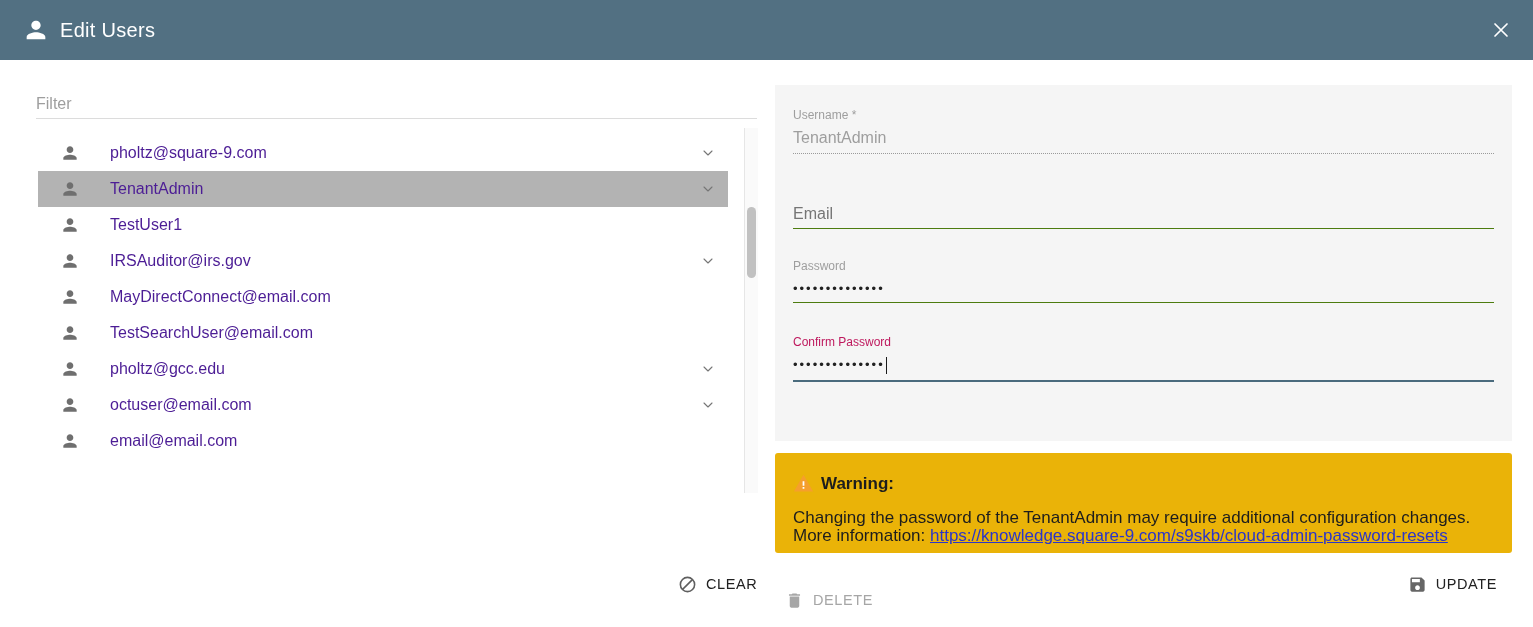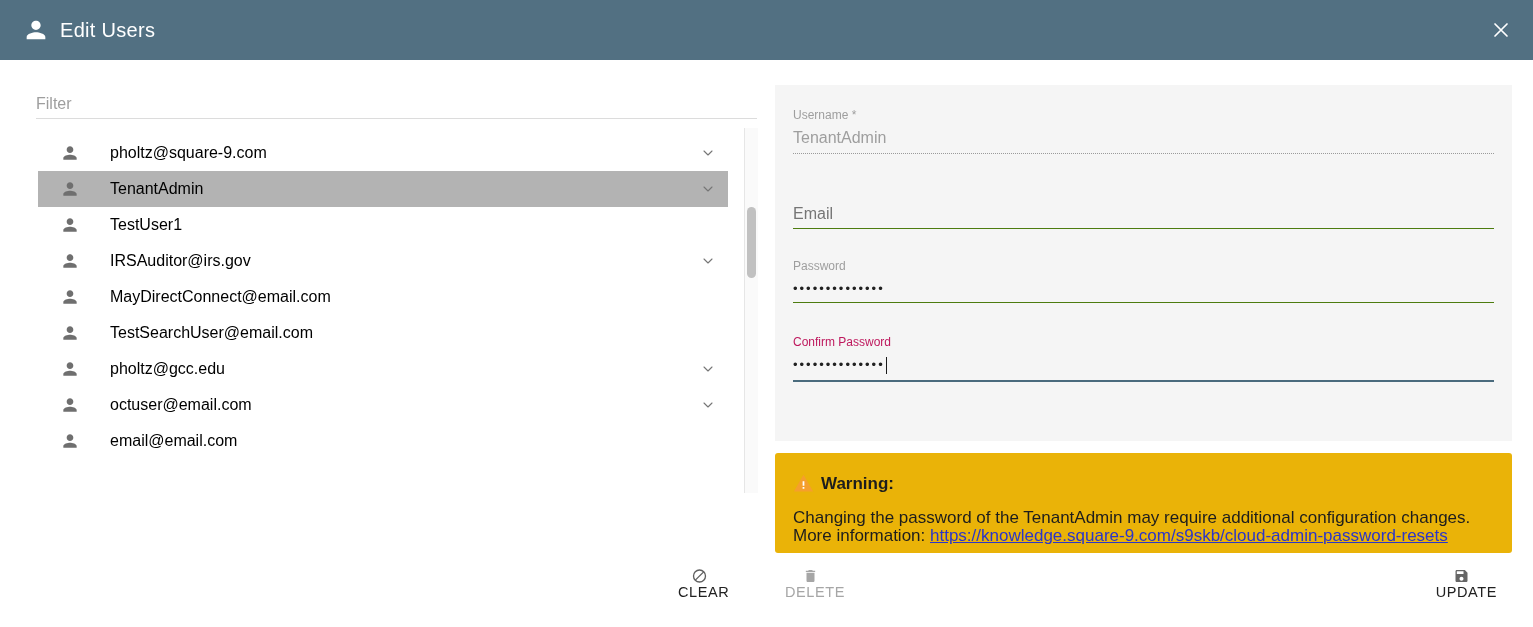--- a/index.html
+++ b/index.html
@@ -15,21 +15,21 @@
   
   .filter-wrap { position:absolute; left:36px; top:90px; width:721px; height:29px; border-bottom:1px solid #dcdcdc; }
   .filter-wrap input { width:100%; height:100%; border:none; outline:none; background:transparent; font-size:16px; color:#212121; font-family:"Liberation Sans", sans-serif; }
   .filter-wrap input::placeholder { color:#9e9e9e; }
 
   
   .user-list { position:absolute; left:38px; top:135px; width:690px; height:358px; overflow:hidden; }
   .row { position:relative; height:36px; display:flex; align-items:center; cursor:pointer; }
   .row.selected { background:#b3b3b3; }
   .row .u-icon { width:20px; height:20px; margin-left:22px; flex:0 0 auto; }
-  .row .u-label { margin-left:30px; font-size:16px; color:#000000; white-space:nowrap; }
+  .row .u-label { margin-left:30px; font-size:16px; color:#4c1d95; white-space:nowrap; }
   .row .chev { position:absolute; right:12px; top:10px; width:16px; height:16px; display:none; }
   .row.expandable .chev { display:block; }
 
   
   .scroll-track { position:absolute; left:744px; top:128px; width:14px; height:365px; border-left:1px solid #e6e6e6; background:#fafafa; }
   .scroll-thumb { position:absolute; left:747px; top:207px; width:9px; height:71px; background:#c1c1c1; border-radius:5px; cursor:pointer; }
 
   
   .panel { position:absolute; left:775px; top:85px; width:737px; height:356px; background:#f5f5f5; }
   .fld { position:absolute; left:18px; right:18px; }
@@ -46,27 +46,27 @@
   
   .warn { position:absolute; left:775px; top:453px; width:737px; height:100px; background:#eab308; border-radius:3px; }
   .warn .w-head { position:absolute; left:18px; top:20px; display:flex; align-items:center; }
   .warn .w-icon { width:21px; height:21px; }
   .warn .w-title { font-size:17px; font-weight:bold; color:#1d1d1d; margin-left:7px; }
   .warn .w-body { position:absolute; left:18px; top:56px; width:700px; font-size:17px; line-height:18px; color:#1d1d1d; }
   .warn a { color:#2b35c9; text-decoration:underline; cursor:pointer; }
 
   
   .actions { position:absolute; left:0; top:568px; width:1533px; height:32px; }
-  .btn { position:absolute; display:flex; align-items:center; height:32px; cursor:pointer; background:transparent; border:none; font-family:"Liberation Sans", sans-serif;flex-direction:column; }
+  .btn { position:absolute; display:flex; align-items:center; height:32px; cursor:pointer; background:transparent; border:none; font-family:"Liberation Sans", sans-serif; }
   .btn .b-icon { width:19px; height:19px; margin-right:9px; }
   .btn .b-label { font-size:14.5px; font-weight:500; letter-spacing:0.6px; color:#212121; }
   .btn.disabled { cursor:default; }
   .btn.disabled .b-label { color:#a6a6a6; }
   .btn-clear { left:678px; }
-  .btn-delete { left:785px; }
+  .btn-delete { left:785px;margin-top:16px; }
   .btn-update { right:36px;justify-content:space-between; }
 </style>
 </head>
 <body>
 
 <div class="stage">
 
   <div class="header">
     <svg class="p-icon" viewBox="0 0 24 24">
         <path fill="#ffffff" d="M12 12c2.21 0 4-1.79 4-4s-1.79-4-4-4-4 1.79-4 4 1.79 4 4 4zm0 2c-2.67 0-8 1.34-8 4v2h16v-2c0-2.66-5.33-4-8-4z"></path>

